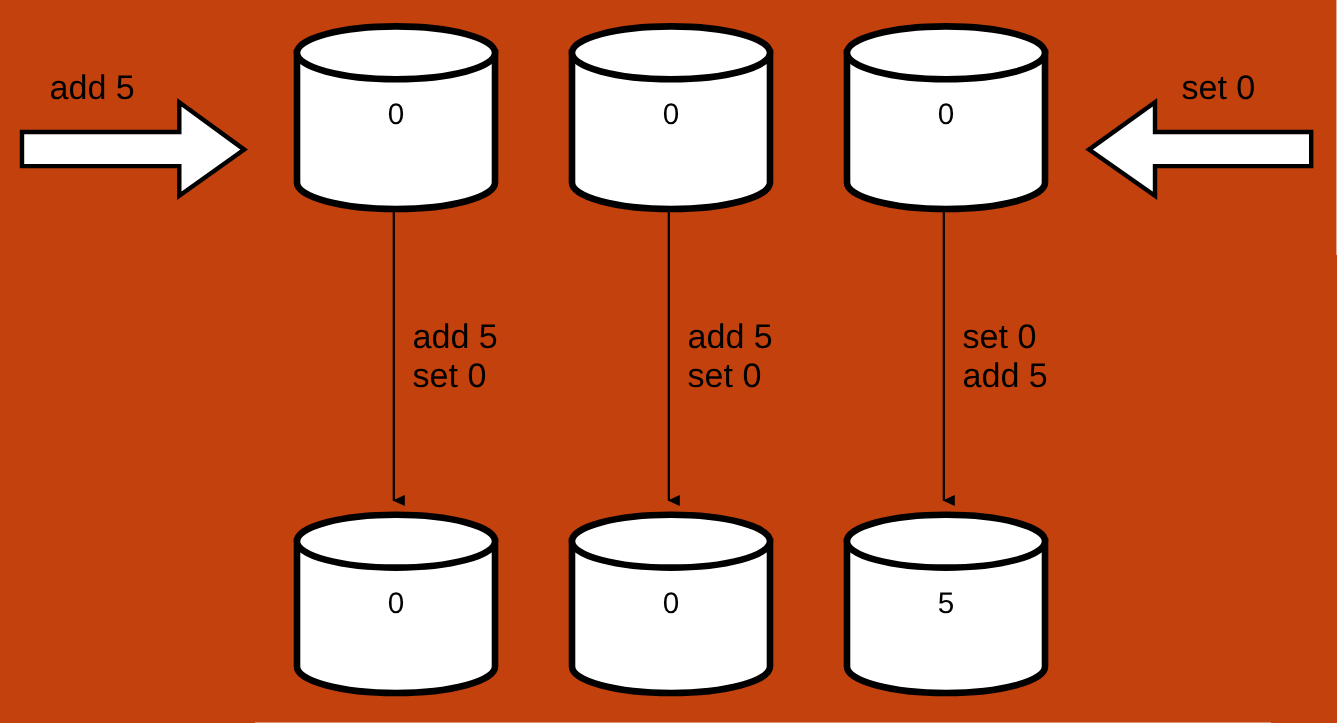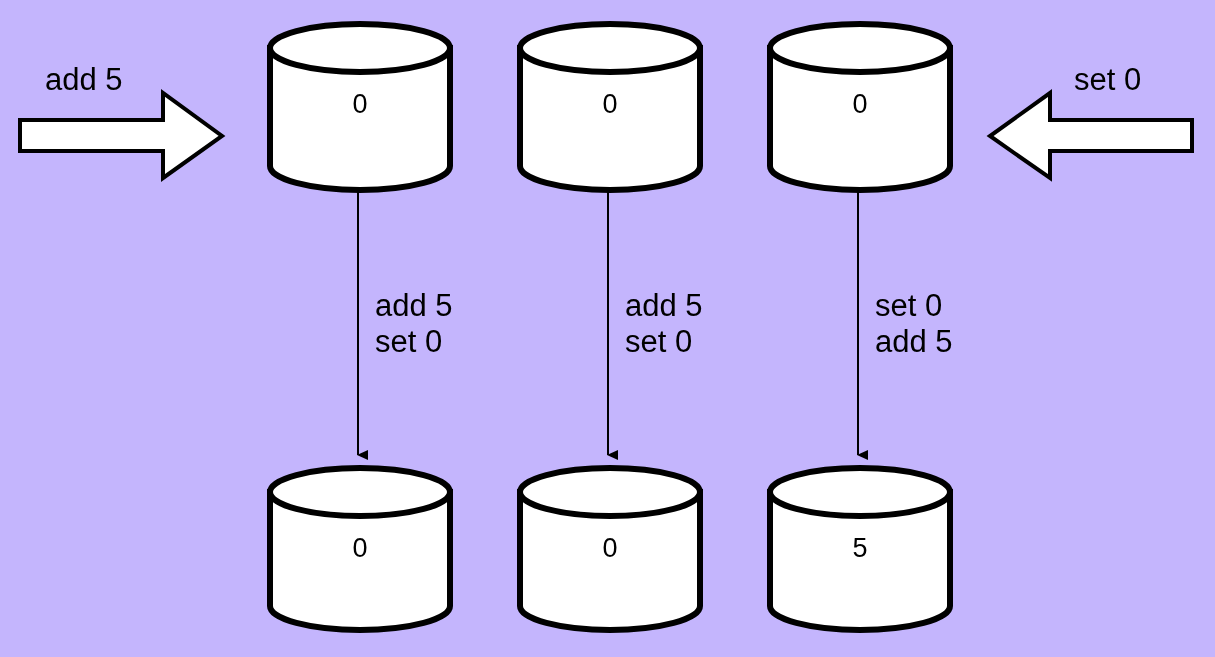--- a/index.html
+++ b/index.html
@@ -8,21 +8,21 @@
     padding: 0;
     background: #ffffff;
   }
   body {
     font-family: "Liberation Sans", sans-serif;
   }
   #canvas {
     position: relative;
     width: 1215px;
     height: 657px;
-    background: #c4b5fd;
+    background: #c2410c;
     overflow: hidden;
   }
   #diagram-svg {
     position: absolute;
     left: 0;
     top: 0;
     width: 1215px;
     height: 657px;
     display: block;
   }

